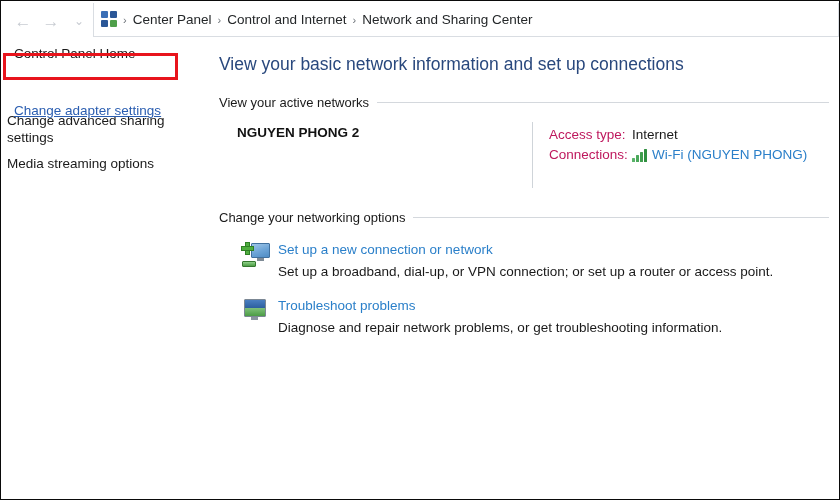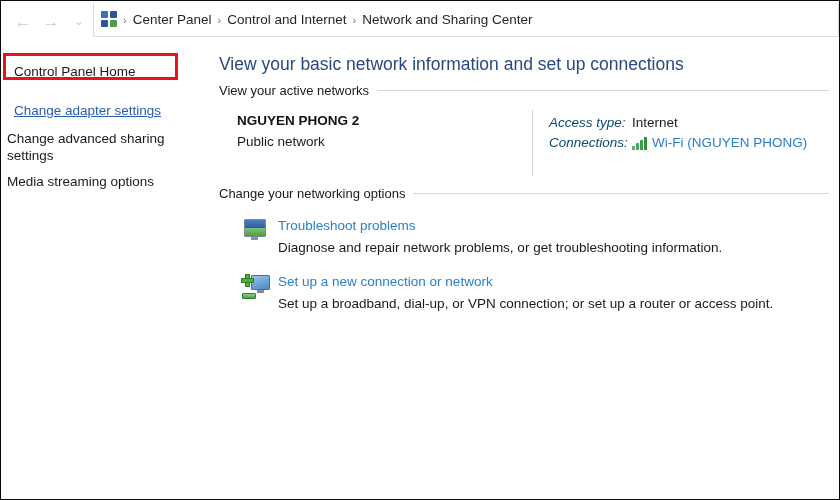--- a/index.html
+++ b/index.html
@@ -97,21 +97,21 @@
     position: absolute;
     left: 0; top: 44px;
     width: 205px;
   }
   .side-item {
     font-size: 13.5px;
     color: #1a1a1a;
     padding: 0 0 0 13px;
     line-height: 17px;
   }
-  .side-home { margin-top: 18px; }
+  .side-home { }
   .side-gap { height: 14px; }
   .side-plain {
     margin-top: 9px;
     color: #1a1a1a;
     font-size: 13.5px;
     line-height: 17px;
     padding-left: 6px;
     max-width: 175px;
   }
 
@@ -144,21 +144,21 @@
     font-size: 17.5px;
     color: #29487d;
     line-height: 22px;
     margin: 8px 0 0 0;
     font-weight: normal;
   }
 
   .sect-head {
     display: flex;
     align-items: center;
-    margin-top: 8px;
+    margin-top: 20px;
   }
   .sect-head .lbl {
     font-size: 13px;
     color: #1a1a1a;
     white-space: nowrap;
   }
   .sect-head .rule {
     flex: 1;
     height: 1px;
     background: #d4d8dd;
@@ -196,24 +196,23 @@
     position: absolute;
     left: 330px; top: 1px;
   }
   .kv {
     display: flex;
     align-items: center;
     line-height: 20px;
     font-size: 13.5px;
   }
   .kv .k {
-    color: #0c4a6e;
+    color: #be185d;
     width: 83px;
     flex: 0 0 auto;
-    font-style: italic;
   }
   .kv .v { color: #1a1a1a; }
   .kv .v.link { color: #2a7fc9; }
 
   .wifi-icon {
     display: inline-block;
     width: 16px; height: 13px;
     position: relative;
     margin-right: 4px;
     vertical-align: middle;
@@ -370,21 +369,20 @@
     <div class="page-title">View your basic network information and set up connections</div>
 
     <div class="sect-head">
       <span class="lbl">View your active networks</span>
       <span class="rule"></span>
     </div>
 
     <div class="net-row">
       <div class="net-left">
         <div class="net-name">NGUYEN PHONG 2</div>
-        <div class="net-type">Public network</div>
       </div>
 
       <div class="vdiv"></div>
 
       <div class="net-right">
         <div class="kv">
           <span class="k">Access type:</span>
           <span class="v">Internet</span>
         </div>
         <div class="kv">
@@ -400,35 +398,35 @@
       </div>
     </div>
 
     <div class="sect-head">
       <span class="lbl">Change your networking options</span>
       <span class="rule"></span>
     </div>
 
     <div class="task">
       <div class="task-icon">
+        <span class="ic-monitor"></span>
+        <span class="ic-monitor-stand"></span>
+        <span class="ic-plus"></span>
+        <span class="ic-cable"></span>
+      </div>
+      <span class="task-link">Set up a new connection or network</span>
+      <span class="task-desc">Set up a broadband, dial-up, or VPN connection; or set up a router or access point.</span>
+    </div>
+
+    <div class="task">
+      <div class="task-icon">
         <span class="ic-screen">
             <u></u>
             <u></u>
           </span>
         <span class="ic-screen-stand"></span>
       </div>
       <span class="task-link">Troubleshoot problems</span>
       <span class="task-desc">Diagnose and repair network problems, or get troubleshooting information.</span>
     </div>
 
-    <div class="task">
-      <div class="task-icon">
-        <span class="ic-monitor"></span>
-        <span class="ic-monitor-stand"></span>
-        <span class="ic-plus"></span>
-        <span class="ic-cable"></span>
-      </div>
-      <span class="task-link">Set up a new connection or network</span>
-      <span class="task-desc">Set up a broadband, dial-up, or VPN connection; or set up a router or access point.</span>
-    </div>
-
   </div>
 </div>
 
 </body></html>

